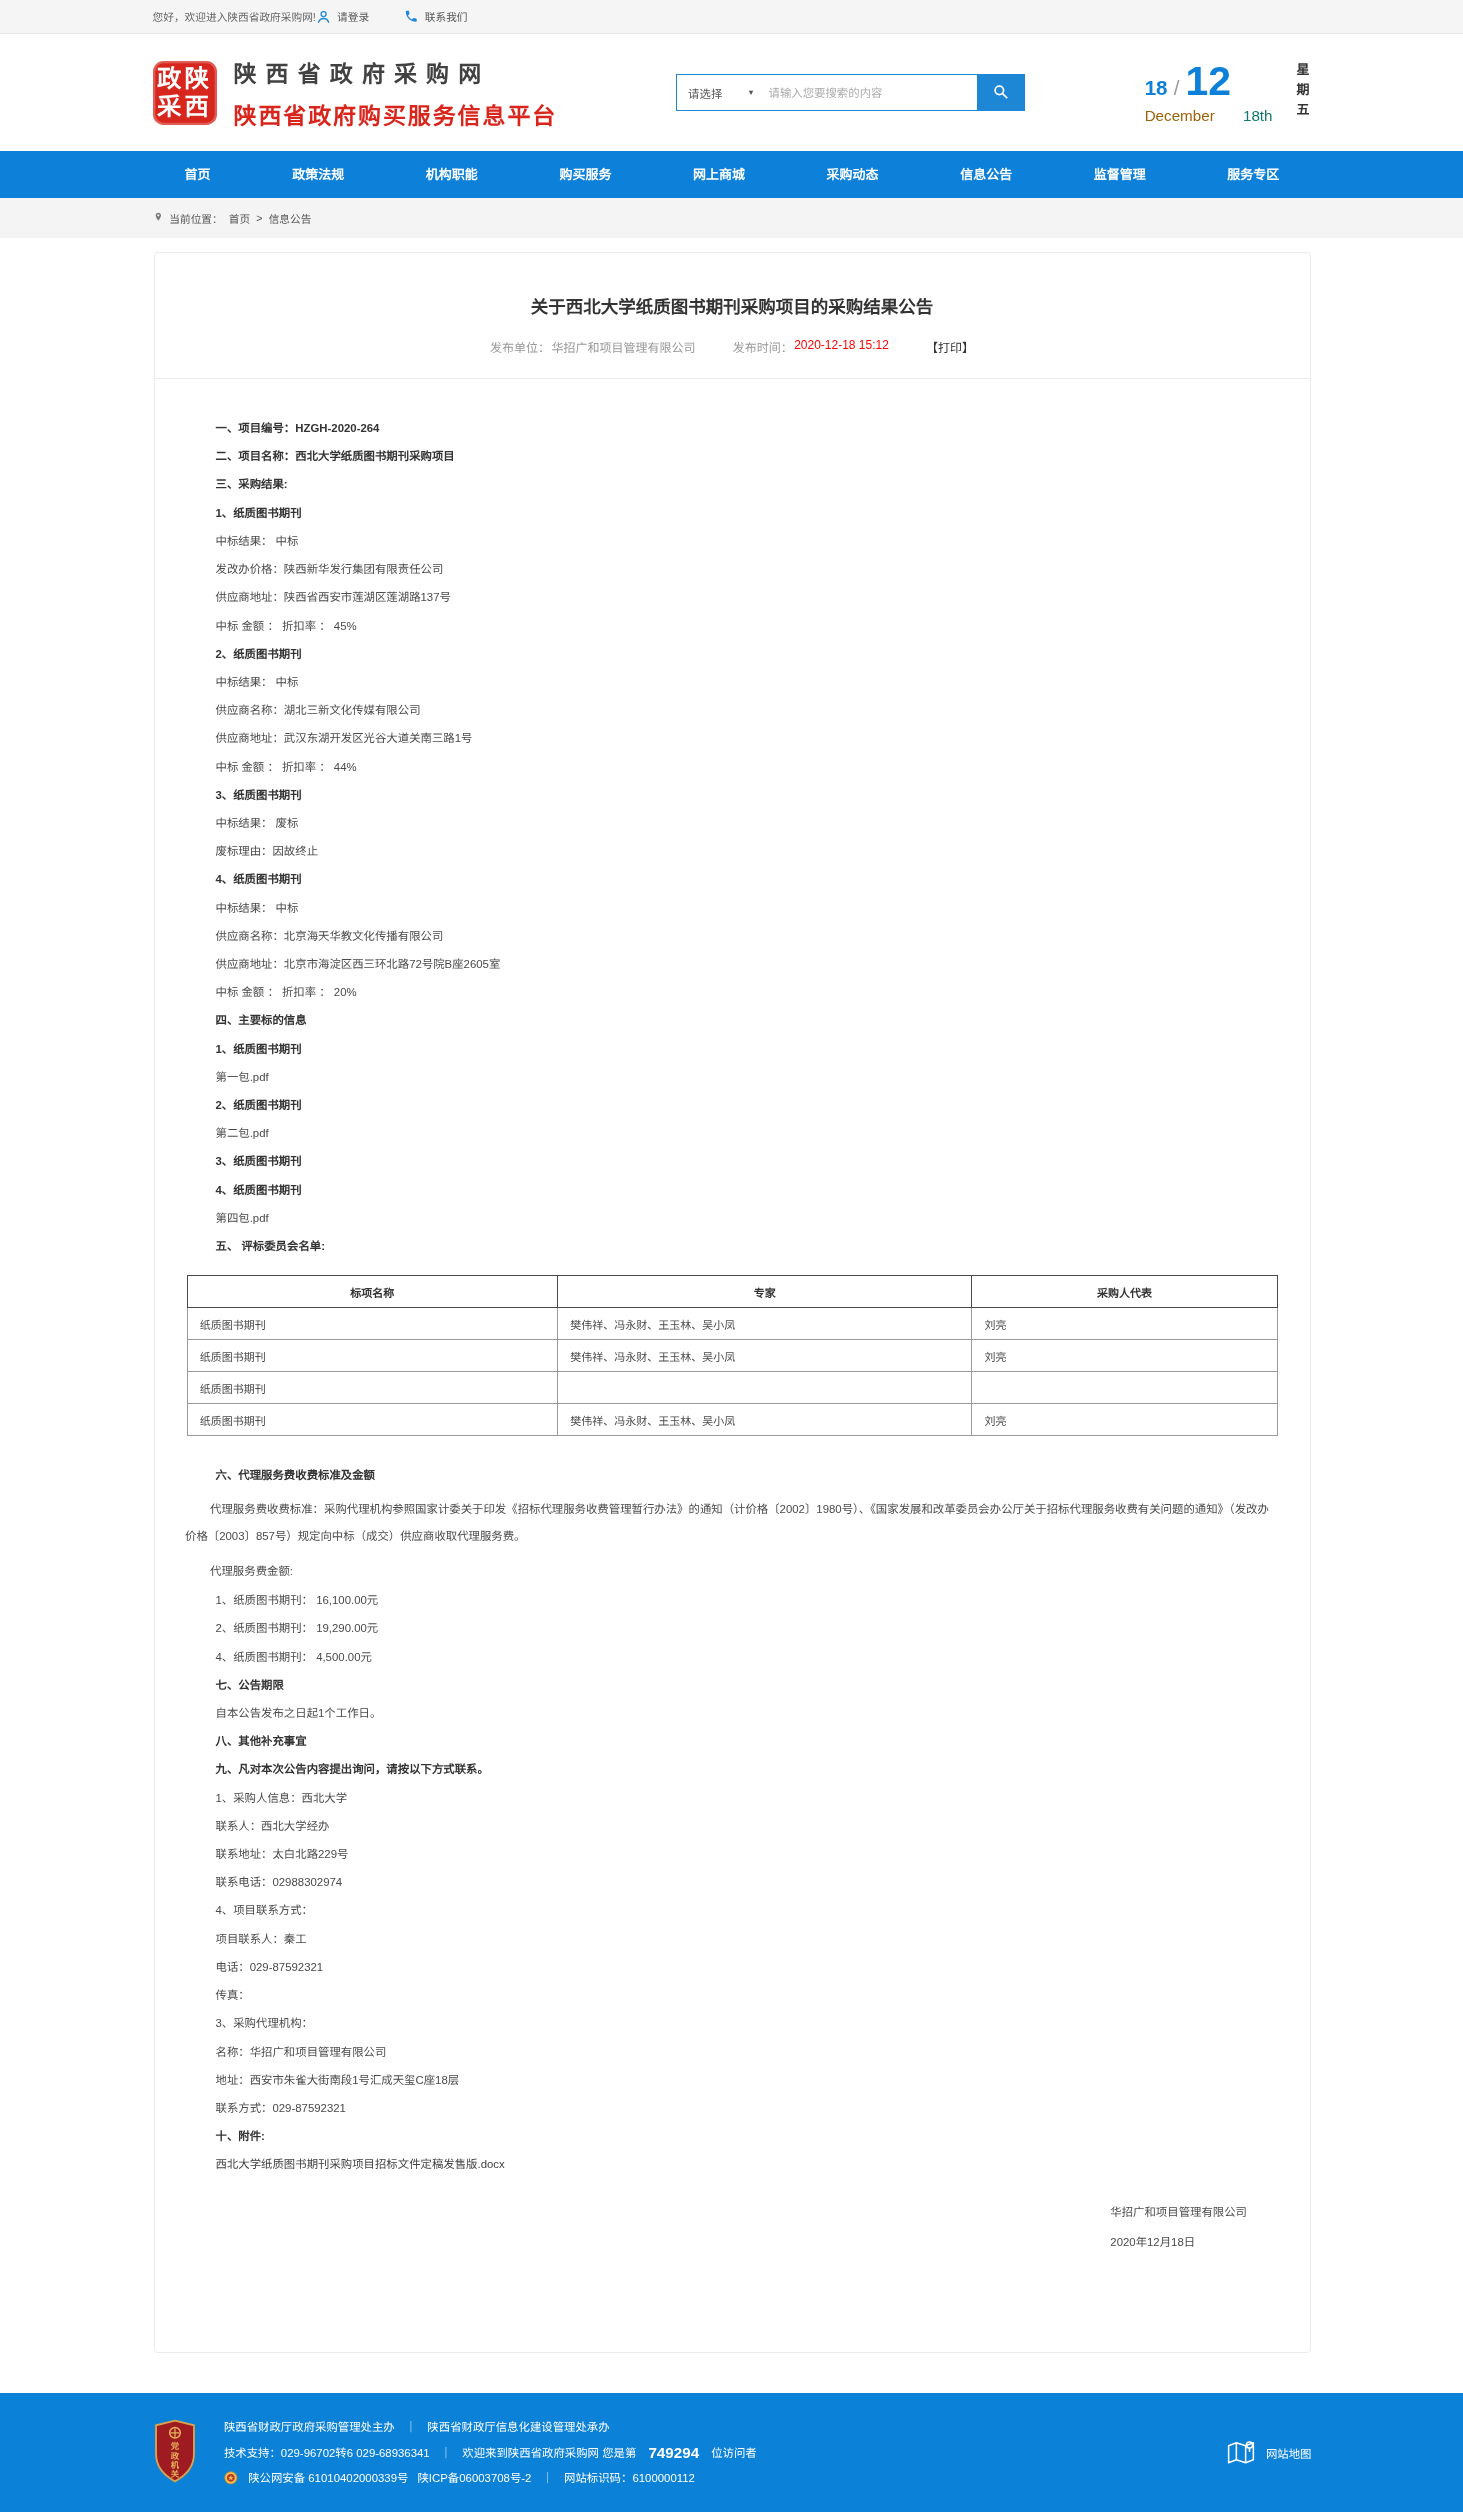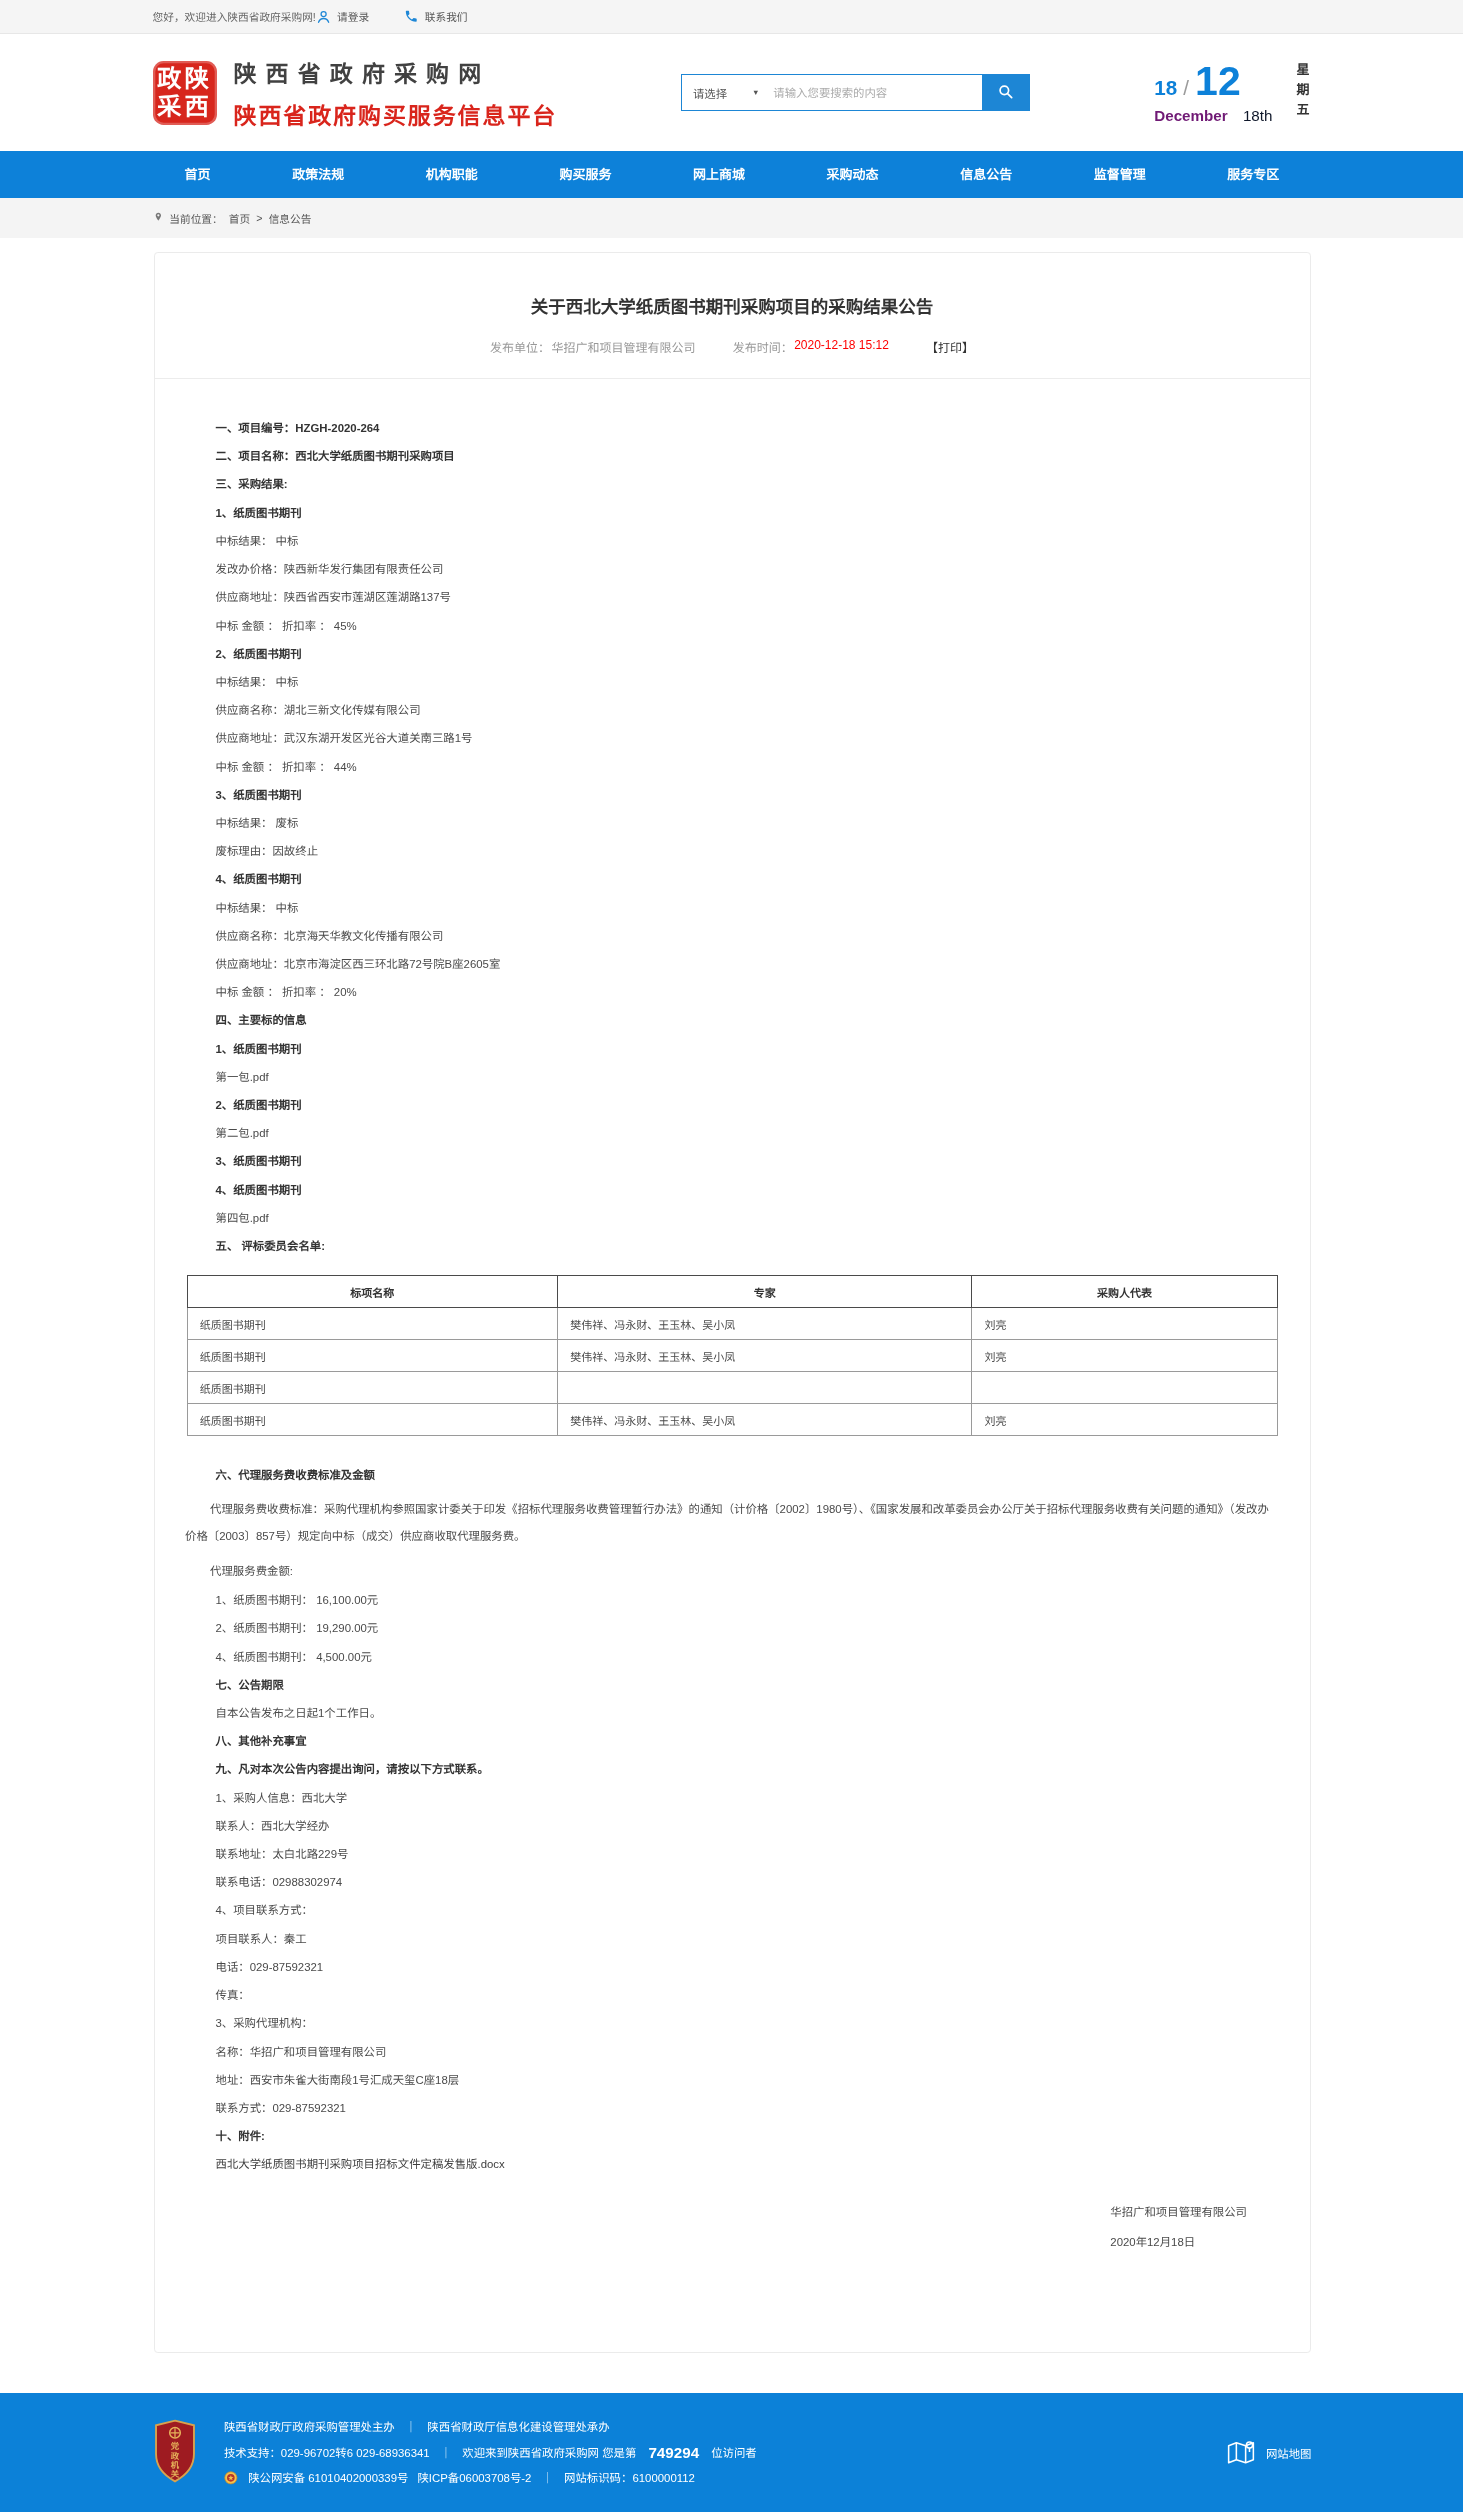--- a/index.html
+++ b/index.html
@@ -30,22 +30,22 @@
   .search-input::placeholder { color:#aaa; }
   .search-btn { width:47px; background:#1d86d5; border:none; cursor:pointer; display:flex; align-items:center; justify-content:center; }
 
   .datebox { display:flex; align-items:center; gap:20px; }
   .date-left { text-align:left; }
   .date-nums { display:flex; align-items:flex-end; gap:6.1px; line-height:1; }
   .date-day { font-size:20.6px; font-weight:700; color:#0d81d9; padding-bottom:3.8px; }
   .date-sep { font-size:20.6px; color:#9b9b9b; padding-bottom:3.8px; }
   .date-month-num { font-size:41px; font-weight:700; color:#0d81d9; }
   .date-words { margin-top:4.6px; font-size:15.2px; }
-  .date-month-name { font-weight:700; color:#701a75; }
-  .date-ordinal { color:#0f172a; margin-left:11px; }
+  .date-month-name { font-weight:400; color:#a16207; }
+  .date-ordinal { color:#0f766e; margin-left:24px; }
   .weekday { writing-mode:vertical-rl; text-orientation:upright; font-size:13px; font-weight:700; color:#333; letter-spacing:6.9px; }
 
   
   .nav { height:47px; background:#0d81d9; }
   .nav-inner { width:1113px; margin:0 auto; height:100%; display:flex; justify-content:space-between; align-items:center; }
   .nav-item { color:#fff; font-size:13px; font-weight:700; line-height:47px; padding:0 9.1px; cursor:pointer; white-space:nowrap; }
 
   
   .crumbbar { height:40px; background:#f4f4f4; }
   .crumb-inner { width:1159px; margin:0 auto; height:100%; display:flex; align-items:center; gap:6.1px; font-size:10.7px; color:#555; }

